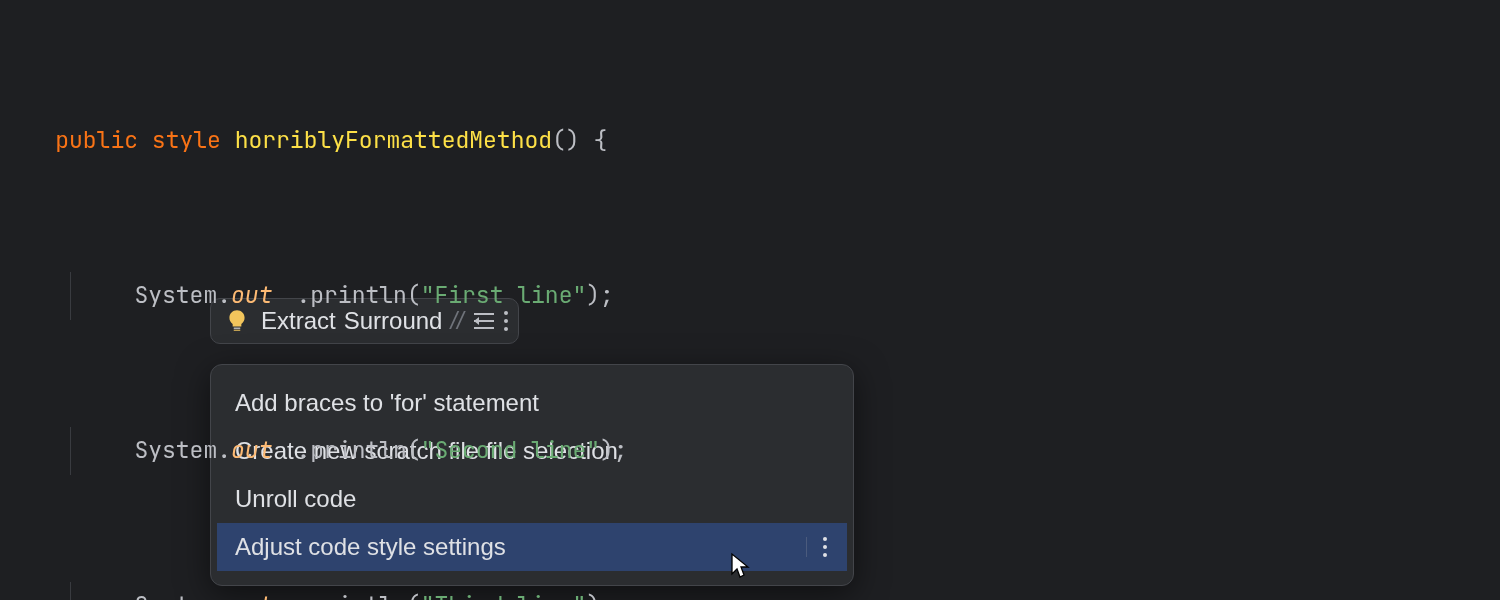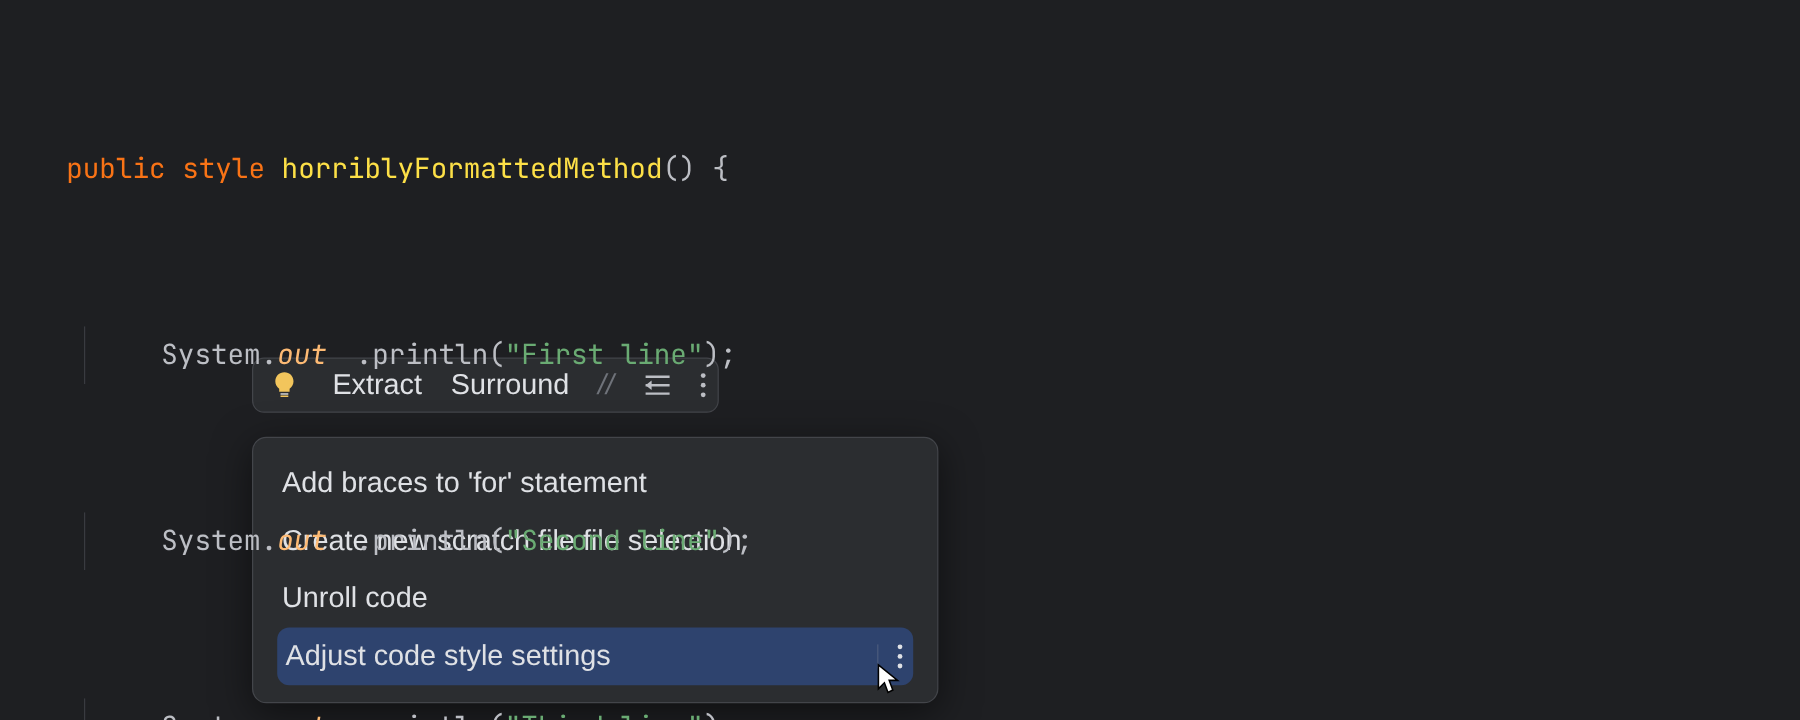--- a/index.html
+++ b/index.html
@@ -38,58 +38,58 @@
   .toolbar {
     position: absolute;
     left: 210px;
     top: 298px;
     background: #2b2d30;
     border: 1px solid #43454a;
     border-radius: 10px;
     display: flex;
     align-items: center;
     padding: 6px 10px;
-    gap: 24px;
+    gap: 8px;
     font-family: -apple-system, "Segoe UI", sans-serif;
     font-size: 24px;
     color: #dfe1e5;
   }
   .bulb {
     width: 32px; height: 32px;
     display:flex; align-items:center; justify-content:center;
   }
   .tb-item { cursor: default; }
   .tb-sep { font-style: italic; color:#6f737a; }
   .tb-icon { color:#bcbec4; display:flex; }
   .dots { display:flex; flex-direction:column; gap:4px; }
   .dots span { width:4px;height:4px;border-radius:50%;background:#bcbec4; }
 
   .popup {
     position: absolute;
     left: 210px;
     top: 364px;
-    width: 572px;
+    width: 644px;
     background: #2b2d30;
     border: 1px solid #43454a;
     border-radius: 12px;
     padding: 14px 0 14px 0;
     font-family: -apple-system, "Segoe UI", sans-serif;
     font-size: 24px;
     color: #dfe1e5;
     box-shadow: 0 8px 32px rgba(0,0,0,0.5);
   }
   .popup-item {
     padding: 10px 24px;
     display:flex; align-items:center; justify-content:space-between;
   }
   .popup-item.hover {
     background: #2e436e;
-    border-radius: 10px;
-    margin: 0 20px;
-    padding: 10px 7px;
+    border-radius: 0;
+    margin: 0 6px;
+    padding: 10px 18px;
   }
   .popup-item.hover .dots-v { border-left:1px solid #4b5b7d; padding-left:16px; }
   .dots-v { display:flex; flex-direction:column; gap:4px; margin-right:2px;}
   .dots-v span { width:4px;height:4px;border-radius:50%;background:#dfe1e5; }
 
   .cursor-pointer {
     position: absolute;
     left: 724px;
     top: 552px;
     z-index: 50;

